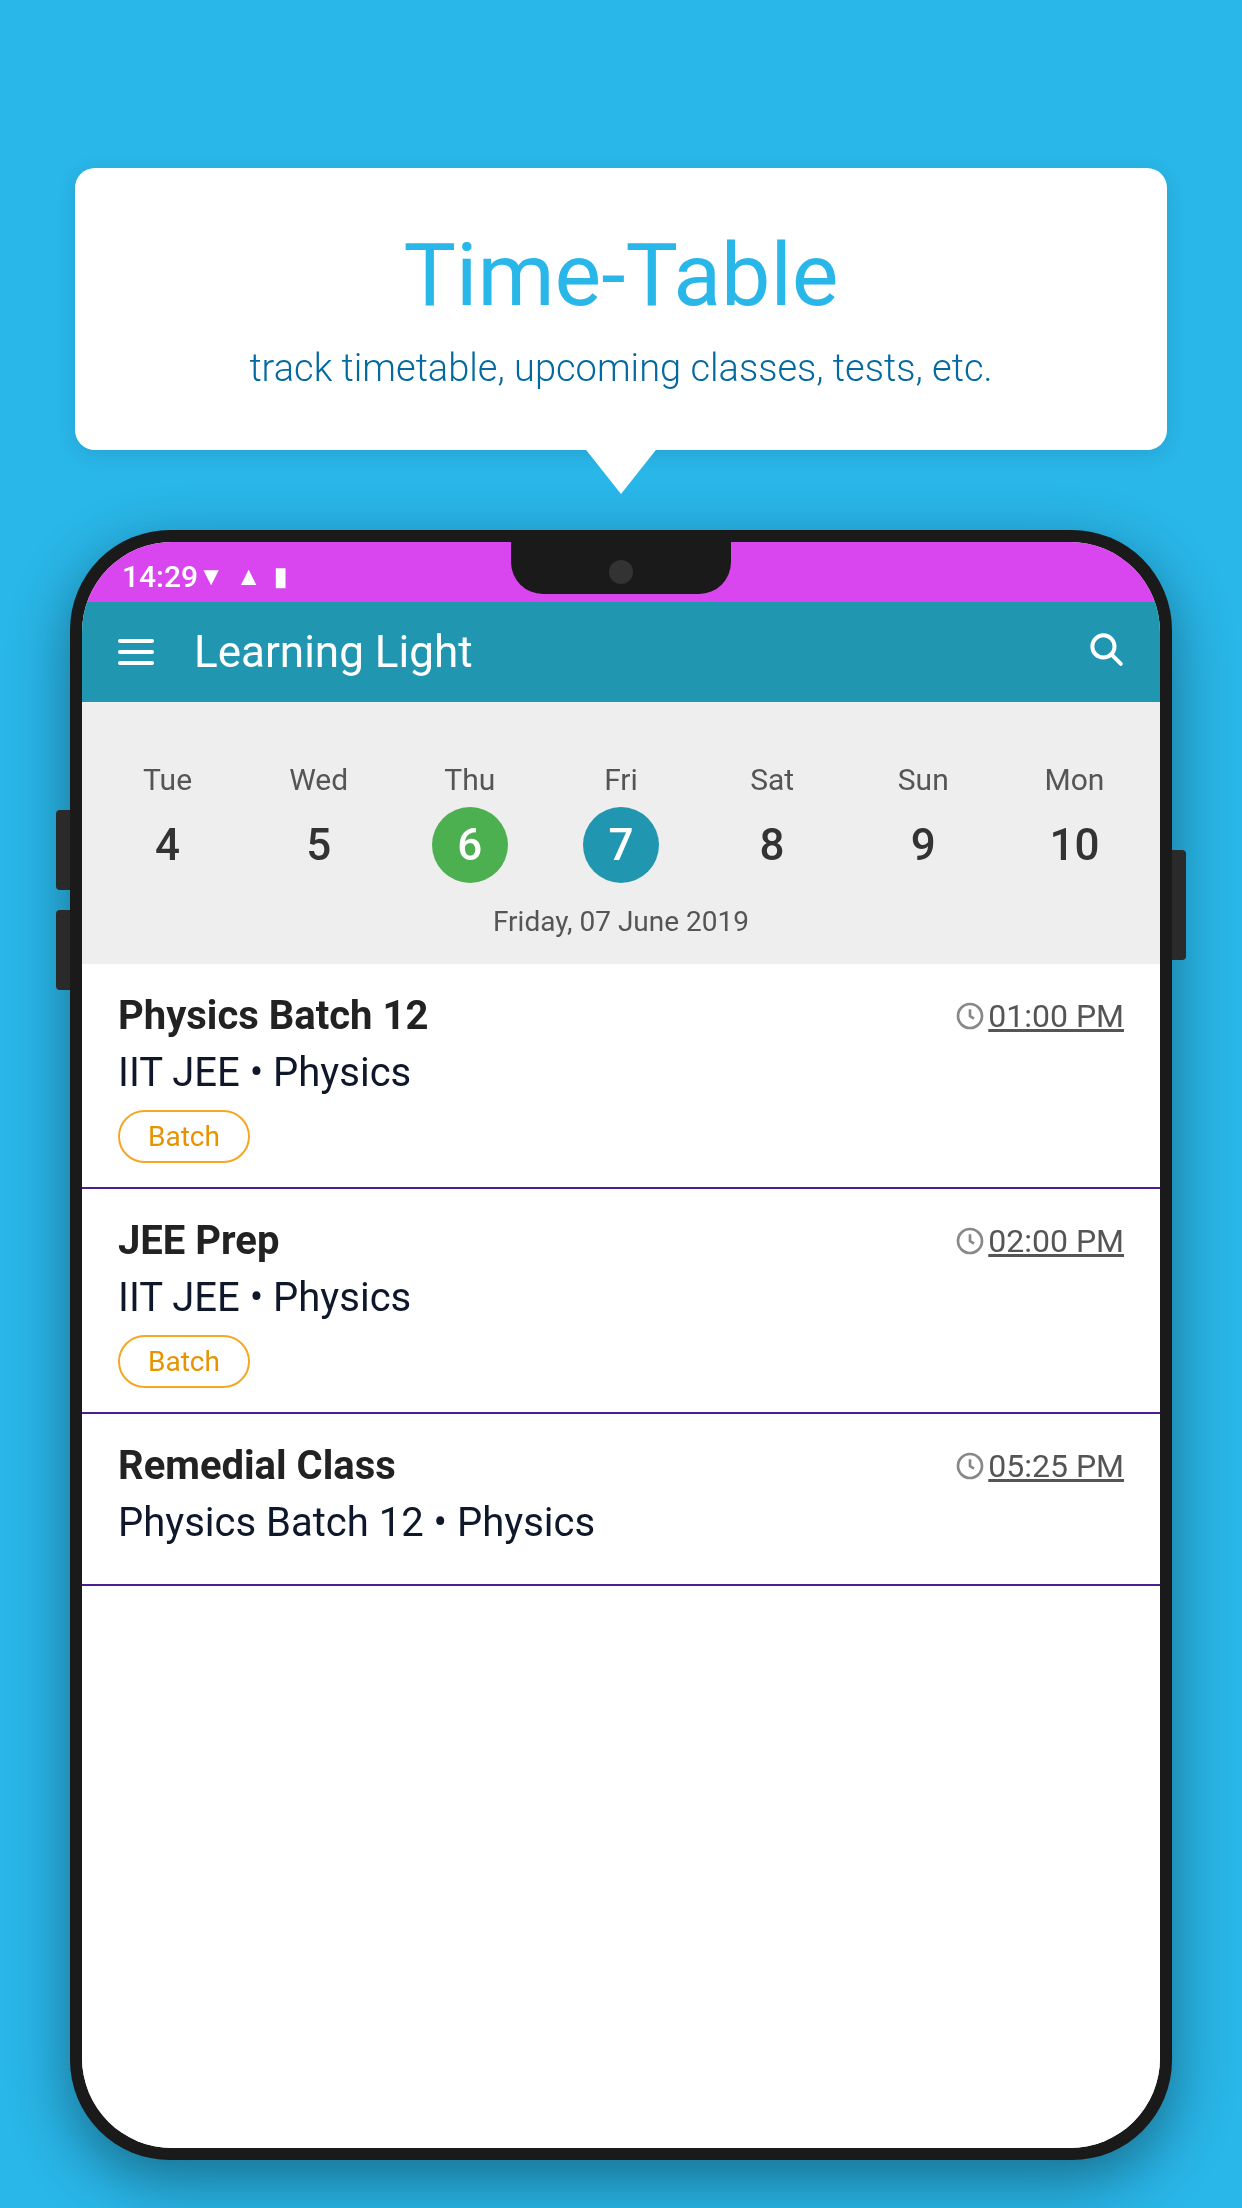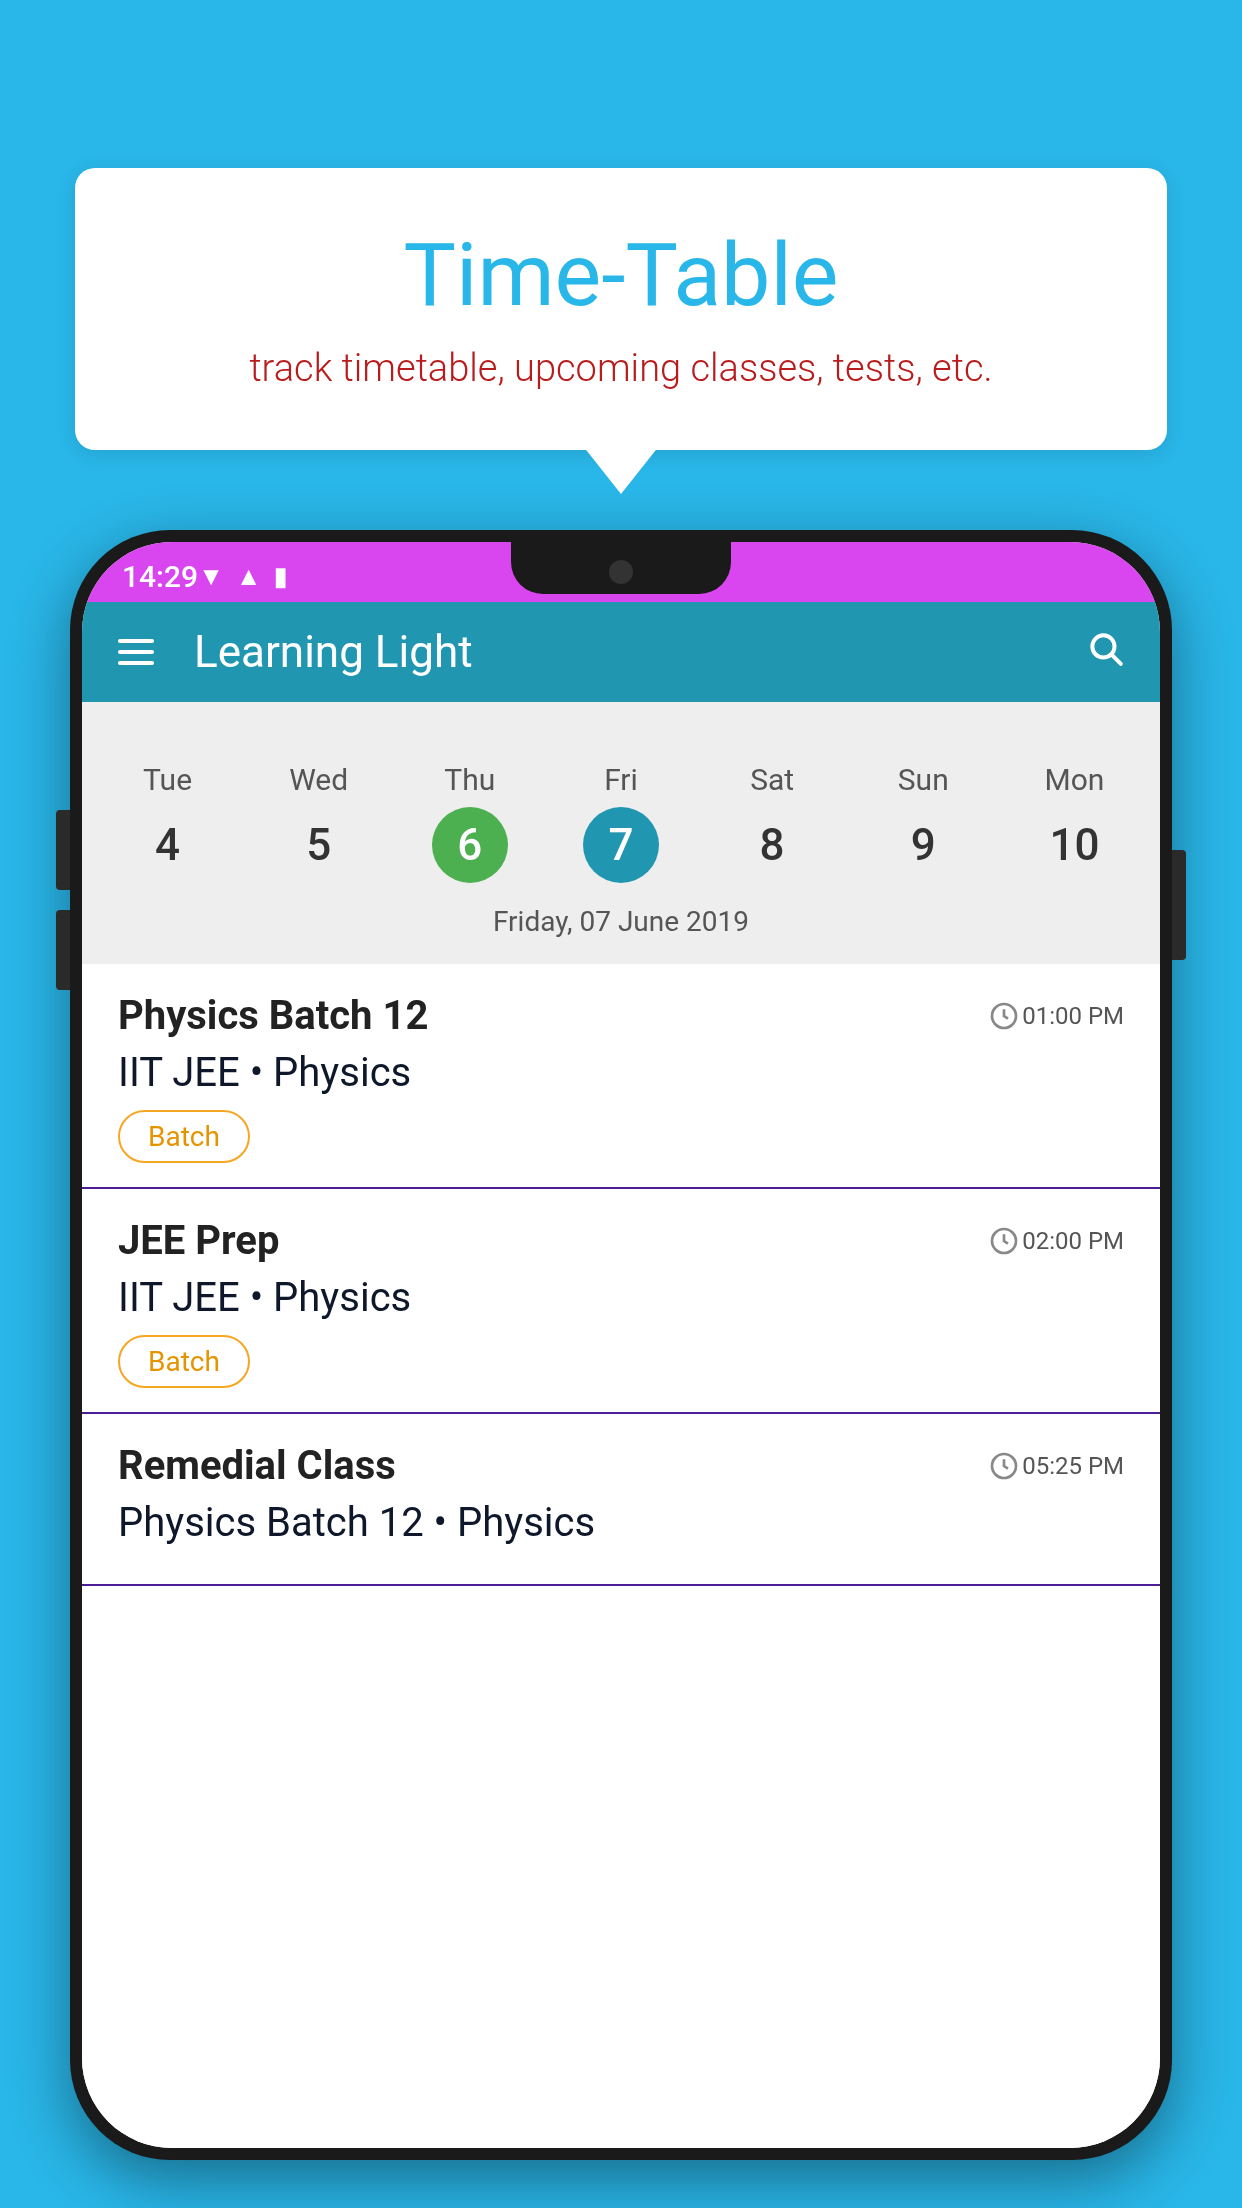--- a/index.html
+++ b/index.html
@@ -42,21 +42,21 @@
 
     .bubble-title {
       font-size: 88px;
       color: #29B6E8;
       font-weight: 400;
       margin-bottom: 20px;
     }
 
     .bubble-subtitle {
       font-size: 38px;
-      color: #b91c1c;
+      color: #0369a1;
       font-weight: 300;
     }
 
     
     .phone-wrapper {
       position: absolute;
       top: 530px;
       left: 70px;
       right: 70px;
       bottom: 0;
@@ -249,21 +249,22 @@
       font-size: 40px;
       font-weight: 700;
       color: #222;
     }
 
     .schedule-time {
       display: flex;
       align-items: center;
       gap: 2px;
       color: #555;
-      font-size: 24px;
+      font-size: 32px;
+      text-decoration: underline;
     }
 
     .schedule-sub {
       font-size: 40px;
       color: #0f172a;
       margin-bottom: 14px;
     }
 
     .batch-badge {
       display: inline-block;

